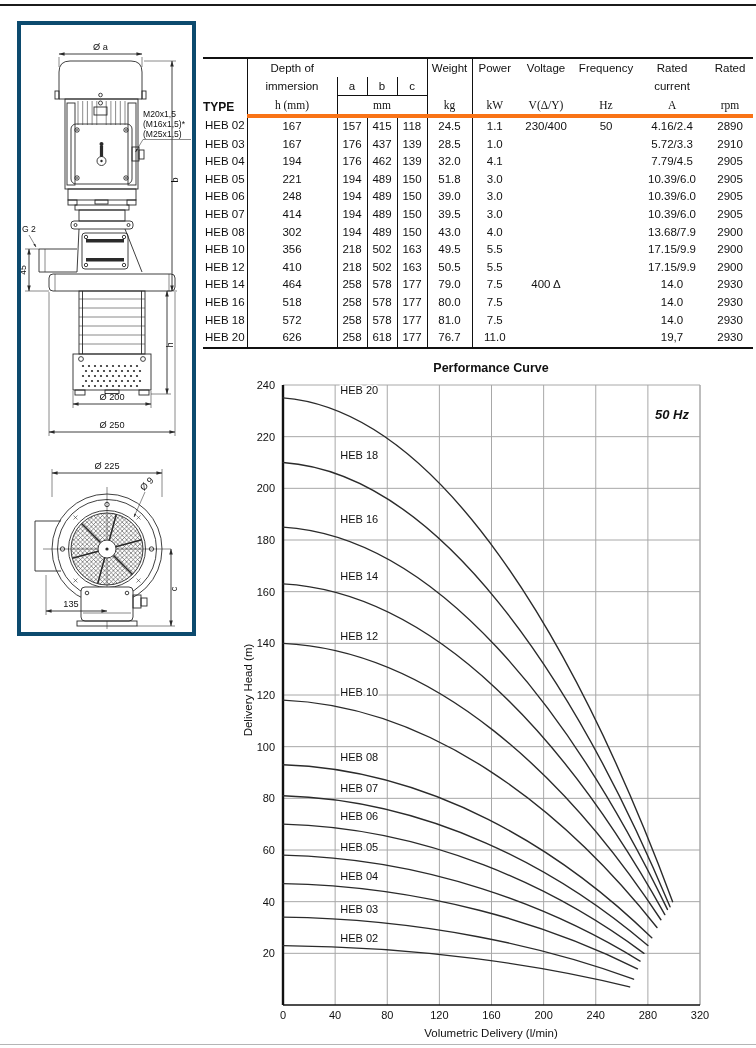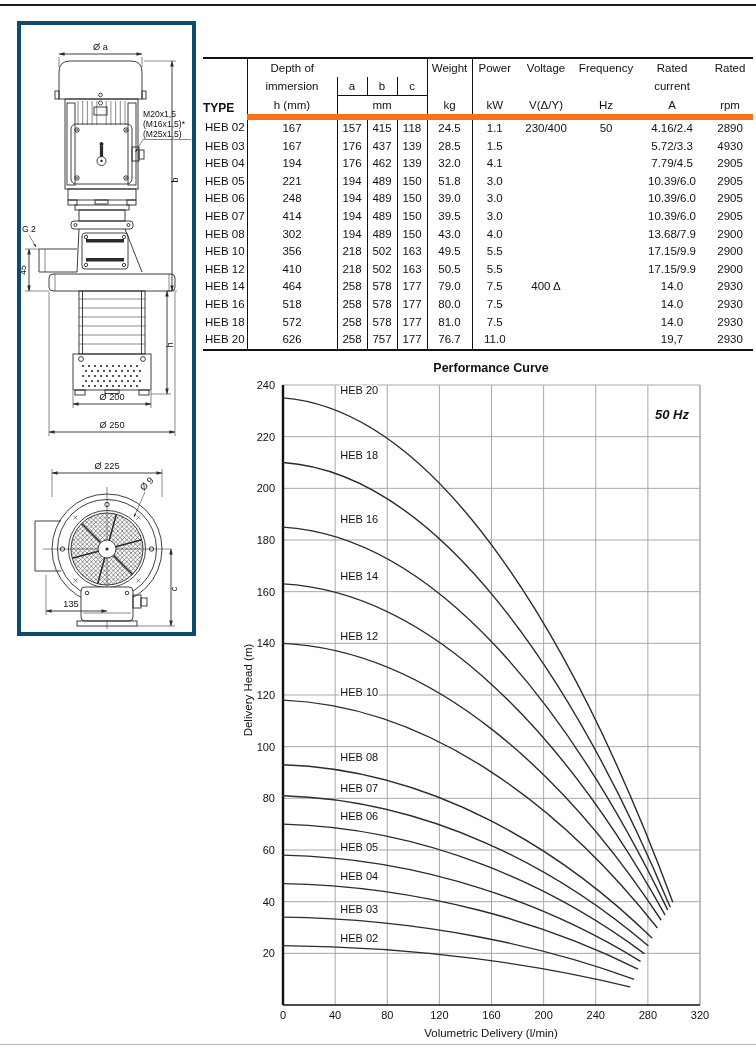--- a/index.html
+++ b/index.html
@@ -16,21 +16,21 @@
   .dtext{font-size:8.6px;fill:#111;}
   .dtext9{font-size:9.2px;fill:#111;}
 
   
   #spec-table{position:absolute;left:203px;top:57px;}
   table{border-collapse:collapse;table-layout:fixed;width:550px;font-size:11.5px;color:#111;border-top:2px solid #111;}
   td{padding:0;text-align:center;white-space:nowrap;line-height:17.6px;height:17.6px;}
   tr.hrow td{line-height:18px;height:18px;}
   td.bl{border-left:1px solid #111;}
   td.abc{border-bottom:1px solid #111;}
-  tr.hrow3 td{border-bottom:6px solid #f97316;}
+  tr.hrow3 td{border-bottom:4px solid #f97316;font-family:Liberation Serif, serif;}
   tr.lastrow td{border-bottom:2px solid #111;}
   td.type-cell{text-align:left;font-weight:bold;vertical-align:bottom;border-right:1px solid #111;font-size:12px;}
   td.rowlabel{text-align:left;padding-left:2px;}
 
   
   #chart-svg{position:absolute;left:238px;top:355px;}
   .grid{stroke:#a8a8a8;stroke-width:1;}
   .axisl{stroke:#111;stroke-width:2.4;}
   .axisb{stroke:#111;stroke-width:1.5;}
   .curve{stroke:#2b2b2b;stroke-width:1.4;fill:none;stroke-linecap:round;}
@@ -401,25 +401,25 @@
           <td>4.16/2.4</td>
           <td>2890</td>
         </tr>
         <tr>
           <td class="rowlabel">HEB 03</td>
           <td class="bl">167</td>
           <td class="bl">176</td>
           <td class="bl">437</td>
           <td class="bl">139</td>
           <td class="bl">28.5</td>
-          <td class="bl">1.5</td>
+          <td class="bl">1.0</td>
           <td></td>
           <td></td>
           <td>5.72/3.3</td>
-          <td>4930</td>
+          <td>2910</td>
         </tr>
         <tr>
           <td class="rowlabel">HEB 04</td>
           <td class="bl">194</td>
           <td class="bl">176</td>
           <td class="bl">462</td>
           <td class="bl">139</td>
           <td class="bl">32.0</td>
           <td class="bl">4.1</td>
           <td></td>
@@ -541,21 +541,21 @@
           <td class="bl">7.5</td>
           <td></td>
           <td></td>
           <td>14.0</td>
           <td>2930</td>
         </tr>
         <tr class="lastrow">
           <td class="rowlabel">HEB 20</td>
           <td class="bl">626</td>
           <td class="bl">258</td>
-          <td class="bl">757</td>
+          <td class="bl">618</td>
           <td class="bl">177</td>
           <td class="bl">76.7</td>
           <td class="bl">11.0</td>
           <td></td>
           <td></td>
           <td>19,7</td>
           <td>2930</td>
         </tr>
       </tbody>
   </table>

